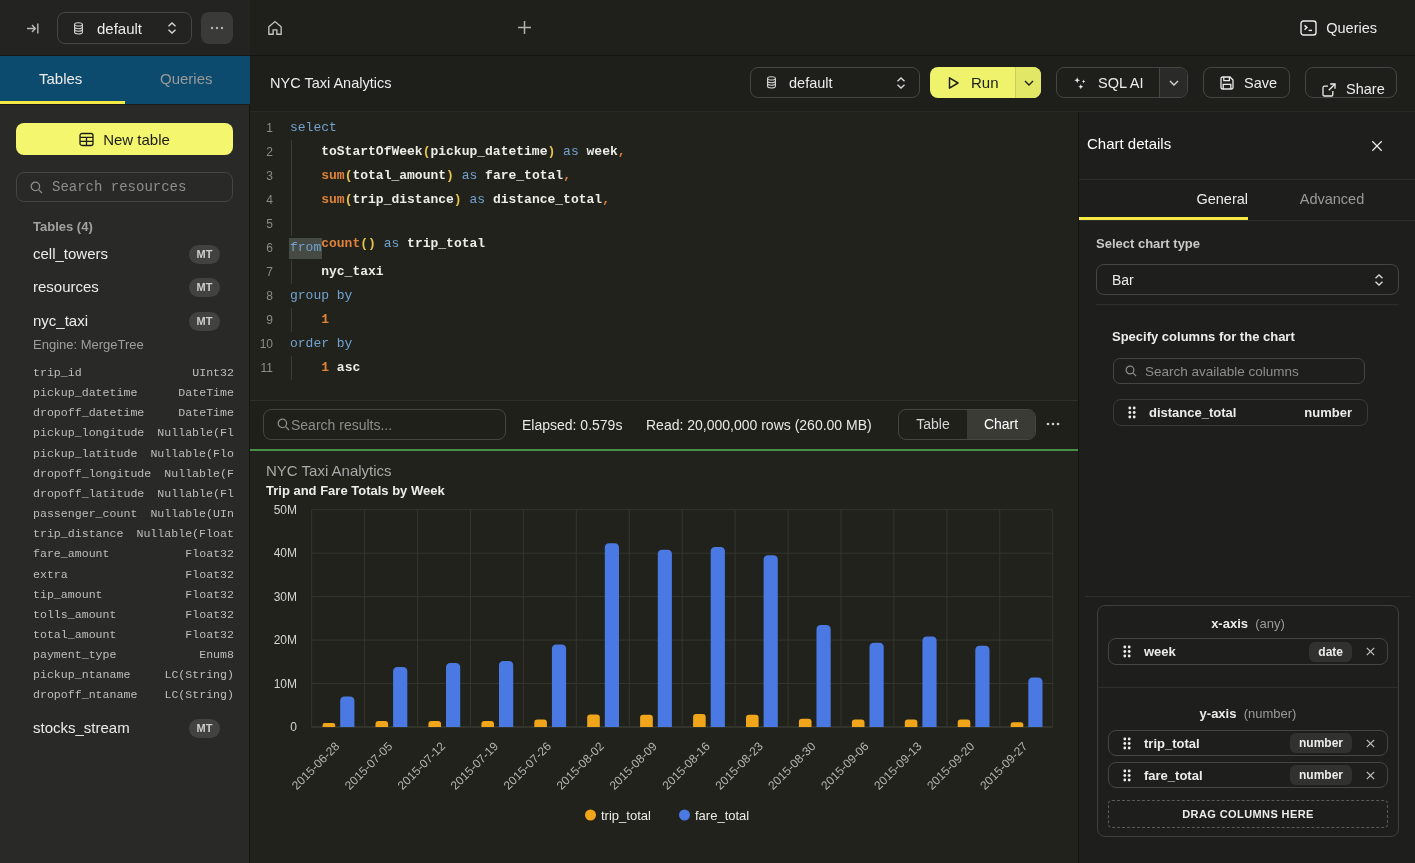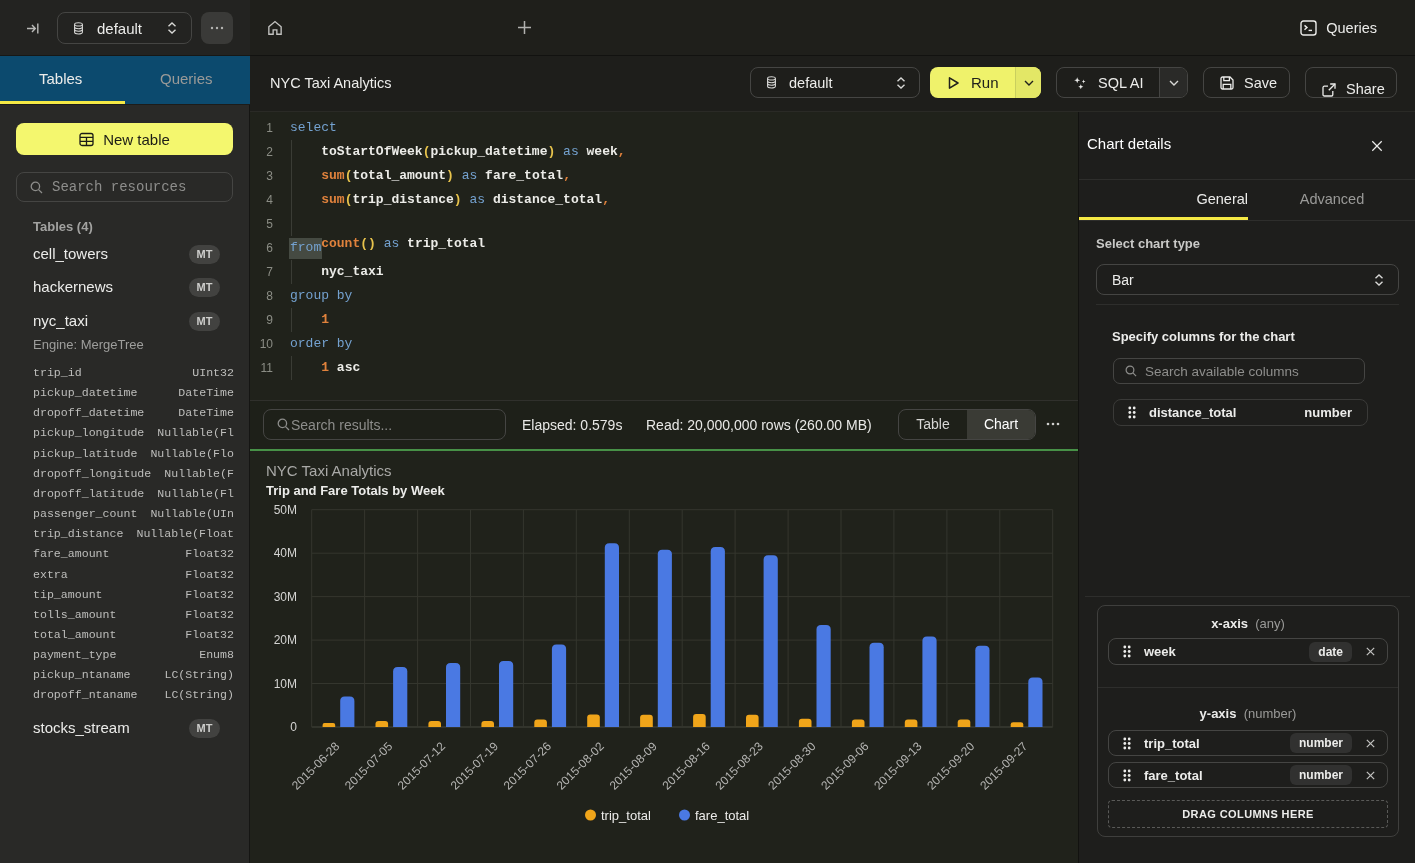--- a/index.html
+++ b/index.html
@@ -110,21 +110,21 @@
   <div id="sb-search">
     <svg class="ico" style="margin-left:13px" width="13" height="13" viewBox="0 0 13 13" fill="none" stroke="#8d8d8b" stroke-width="1.3">
           <circle cx="5.4" cy="5.4" r="4.2"></circle>
           <path d="M8.6 8.6 L12 12"></path>
         </svg>
     <span style="margin-left:9px;font-family:Liberation Mono, monospace;">Search resources</span>
   </div>
   <div class="sb-h" style="top:219px;">Tables (4)</div>
   <div class="tname" style="top:245px;">cell_towers</div>
       <div class="mt" style="top:245px;">MT</div>
-  <div class="tname" style="top:278px;">hackernews</div>
+  <div class="tname" style="top:278px;">resources</div>
       <div class="mt" style="top:278px;">MT</div>
   <div class="tname" style="top:312px;">nyc_taxi</div>
       <div class="mt" style="top:312px;">MT</div>
   <div class="abs" style="left:33px;top:337px;color:#9e9e9c;font-size:13px;">Engine: MergeTree</div>
   <div class="col" style="top:366.0px;">
         <span class="cn">trip_id</span>
         <span class="ct">UInt32</span>
       </div>
 <div class="col" style="top:386.1px;">
         <span class="cn">pickup_datetime</span>

